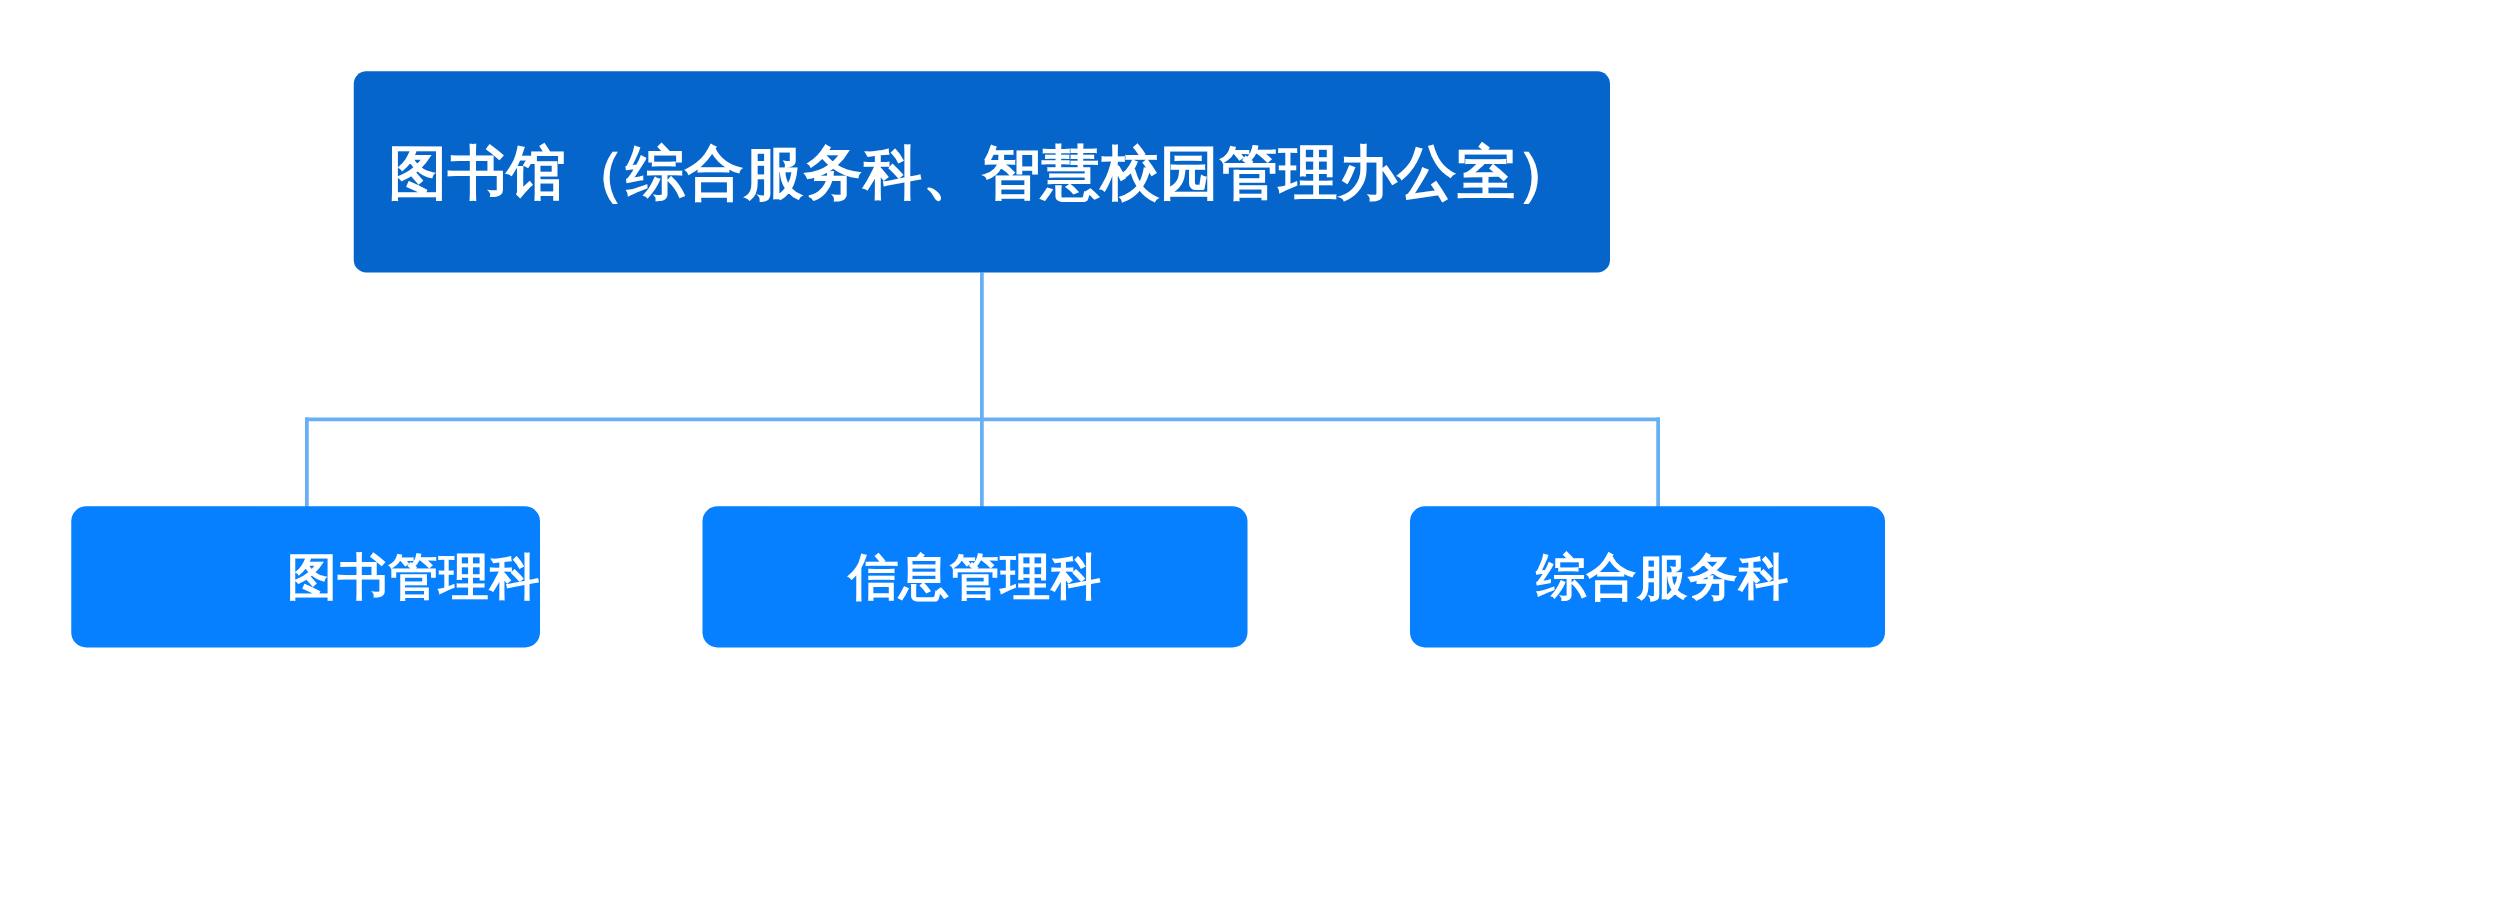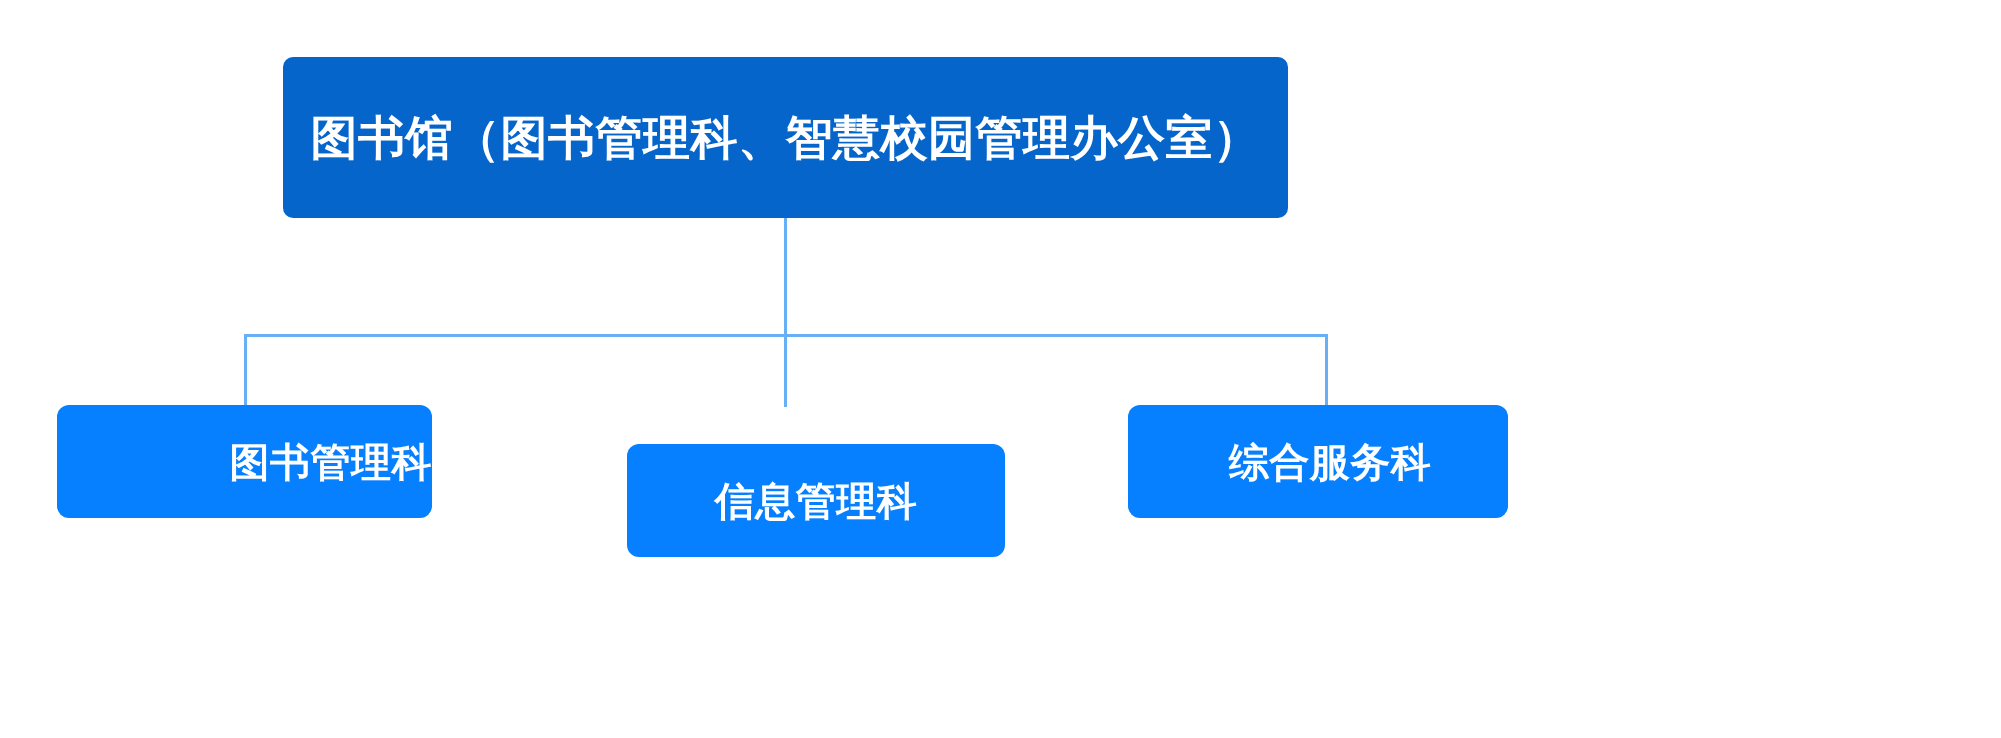--- a/index.html
+++ b/index.html
@@ -102,21 +102,21 @@
     top: 405px;
     height: 113px;
     background: #0680ff;
     border-radius: 12px;
     font-size: 40px;
     font-weight: bold;
     letter-spacing: 0.5px;
   }
 
   .node-child-1 { left: 57px;   width: 375px; justify-content: flex-end; }
-  .node-child-2 { left: 627px;  width: 378px; margin-top: 39px; }
+  .node-child-2 { left: 562px;  width: 436px; }
   .node-child-3 { left: 1128px; width: 380px; padding-left: 24px; }
 
   .node-label {
     display: block;
     line-height: 1.1;
   }
 </style>
 </head>
 <body>
 
@@ -124,21 +124,21 @@
 
   <div class="connector-layer">
     <div class="conn conn-stem-root"></div>
     <div class="conn conn-bus"></div>
     <div class="conn conn-drop-1"></div>
     <div class="conn conn-drop-2"></div>
     <div class="conn conn-drop-3"></div>
   </div>
 
   <div class="node node-root">
-    <span class="node-label">图书馆（图书管理科、智慧校园管理办公室）</span>
+    <span class="node-label">图书馆（综合服务科、智慧校园管理办公室）</span>
   </div>
 
   <div class="node node-child node-child-1">
     <span class="node-label">图书管理科</span>
   </div>
 
   <div class="node node-child node-child-2">
     <span class="node-label">信息管理科</span>
   </div>
 

